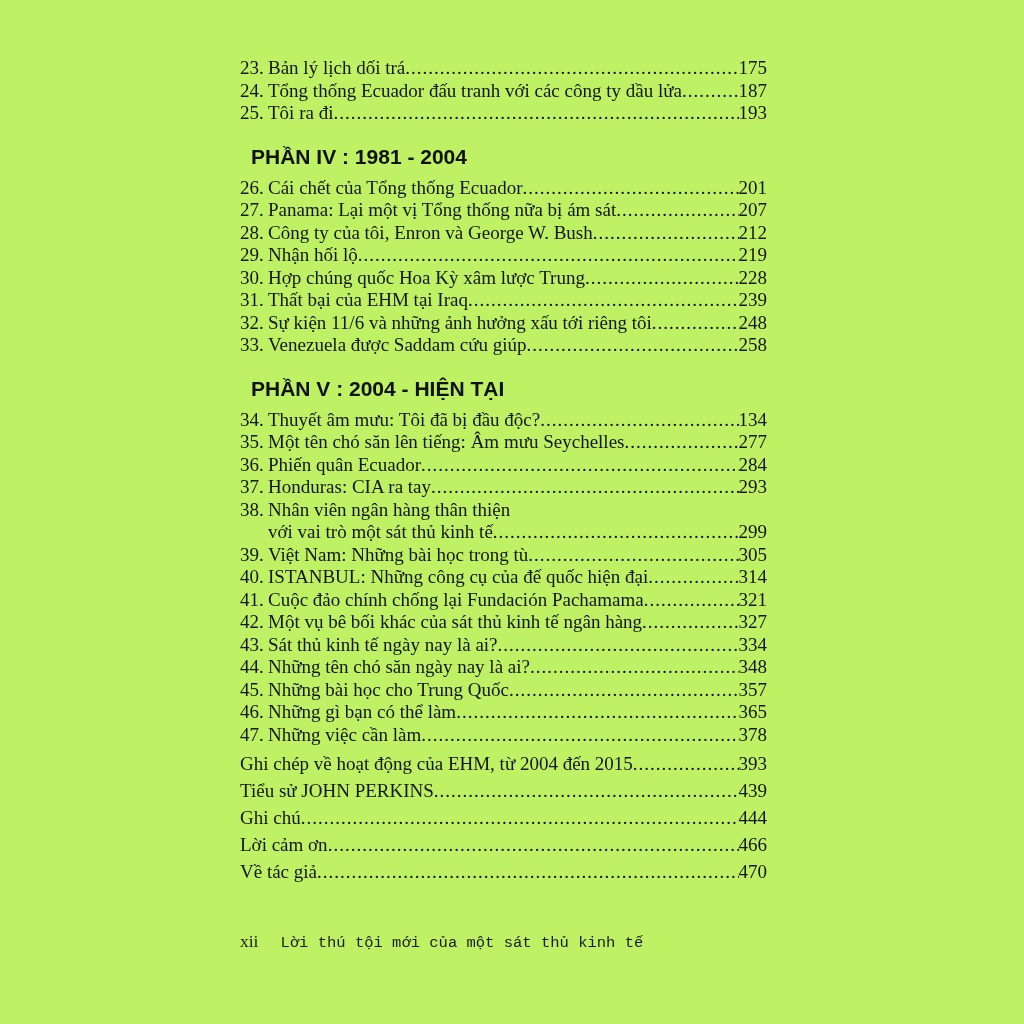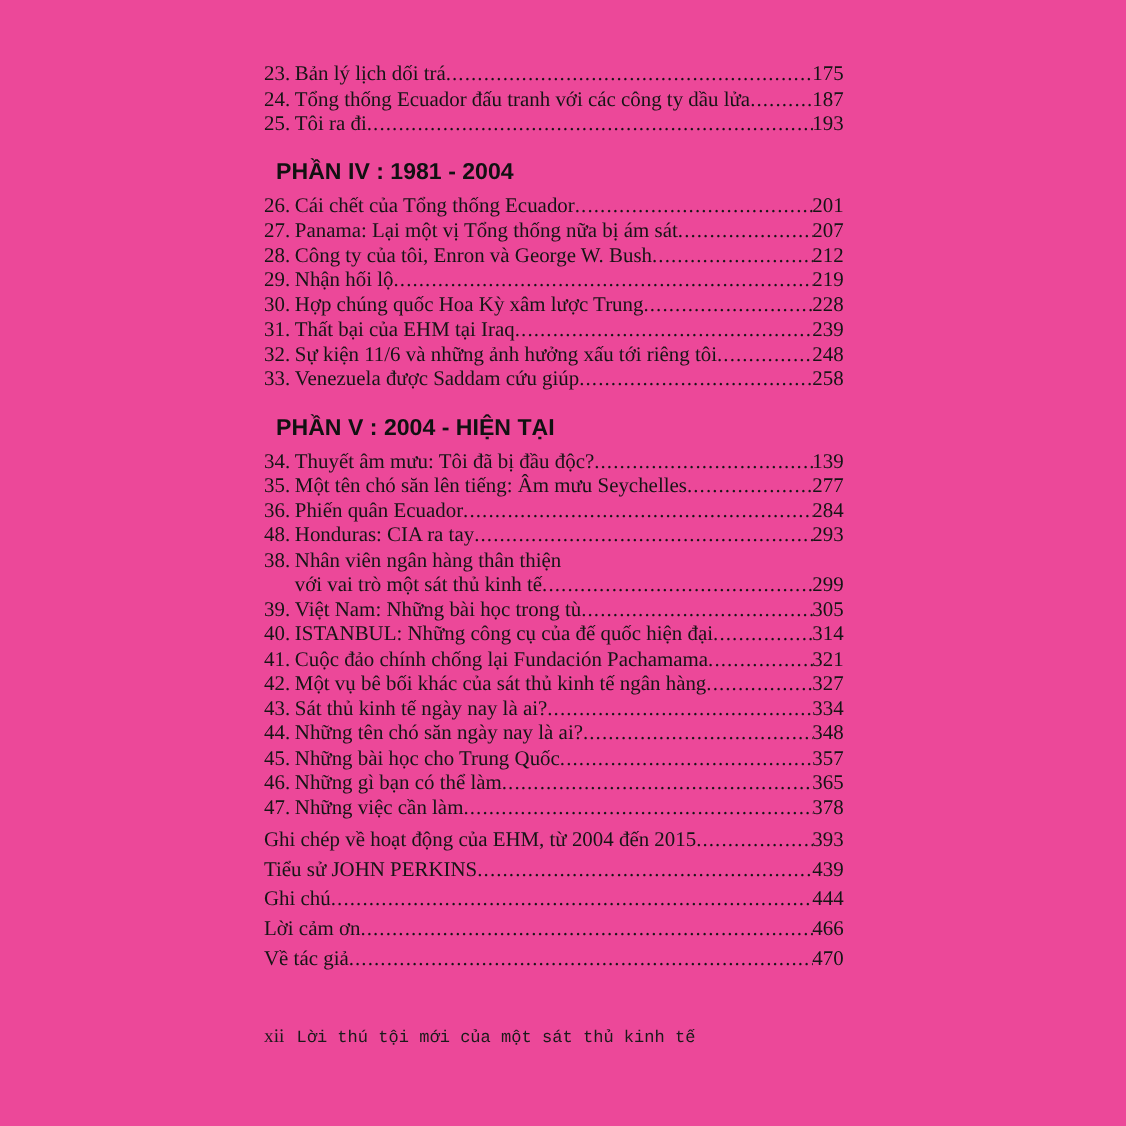--- a/index.html
+++ b/index.html
@@ -4,21 +4,21 @@
 <style>
   html, body {
     margin: 0;
     padding: 0;
     background: #ffffff;
   }
   .page {
     position: relative;
     width: 1024px;
     height: 1024px;
-    background: #ec4899;
+    background: #bef264;
     color: #151515;
     font-family: "Liberation Serif", serif;
     overflow: hidden;
   }
   .content {
     position: absolute;
     left: 240px;
     top: 57px;
     width: 527px;
   }
@@ -55,21 +55,21 @@
   }
   .pagenum { flex: none; }
   .section.backmatter { margin-top: 7px; }
   .section.backmatter .row { margin-top: 4.5px; }
   .footer {
     position: absolute;
     left: 240px;
     top: 931px;
     display: flex;
     align-items: baseline;
-    gap: 11px;
+    gap: 22px;
   }
   .footer .folio {
     font-family: "Liberation Serif", serif;
     font-size: 17.5px;
     color: #1a1a1a;
   }
   .footer .booktitle {
     font-family: Liberation Mono, monospace;
     font-size: 15.5px;
     color: #1a1a1a;
@@ -162,36 +162,36 @@
           </div>
         </div>
         <div class="section">
           <h2 class="section-header">PHẦN V : 2004 - HIỆN TẠI</h2>
           <div>
 
           <div class="row">
                 <span class="num">34.</span>
                 <span class="title">Thuyết âm mưu: Tôi đã bị đầu độc?</span>
                 <span class="dots"></span>
-                <span class="pagenum">139</span>
+                <span class="pagenum">134</span>
               </div>
             <div class="row">
                 <span class="num">35.</span>
                 <span class="title">Một tên chó săn lên tiếng: Âm mưu Seychelles</span>
                 <span class="dots"></span>
                 <span class="pagenum">277</span>
               </div>
             <div class="row">
                 <span class="num">36.</span>
                 <span class="title">Phiến quân Ecuador</span>
                 <span class="dots"></span>
                 <span class="pagenum">284</span>
               </div>
             <div class="row">
-                <span class="num">48.</span>
+                <span class="num">37.</span>
                 <span class="title">Honduras: CIA ra tay</span>
                 <span class="dots"></span>
                 <span class="pagenum">293</span>
               </div>
             <div class="row no-leader">
                 <span class="num">38.</span>
                 <span class="title">Nhân viên ngân hàng thân thiện</span>
 
               </div>
             <div class="row indent">

